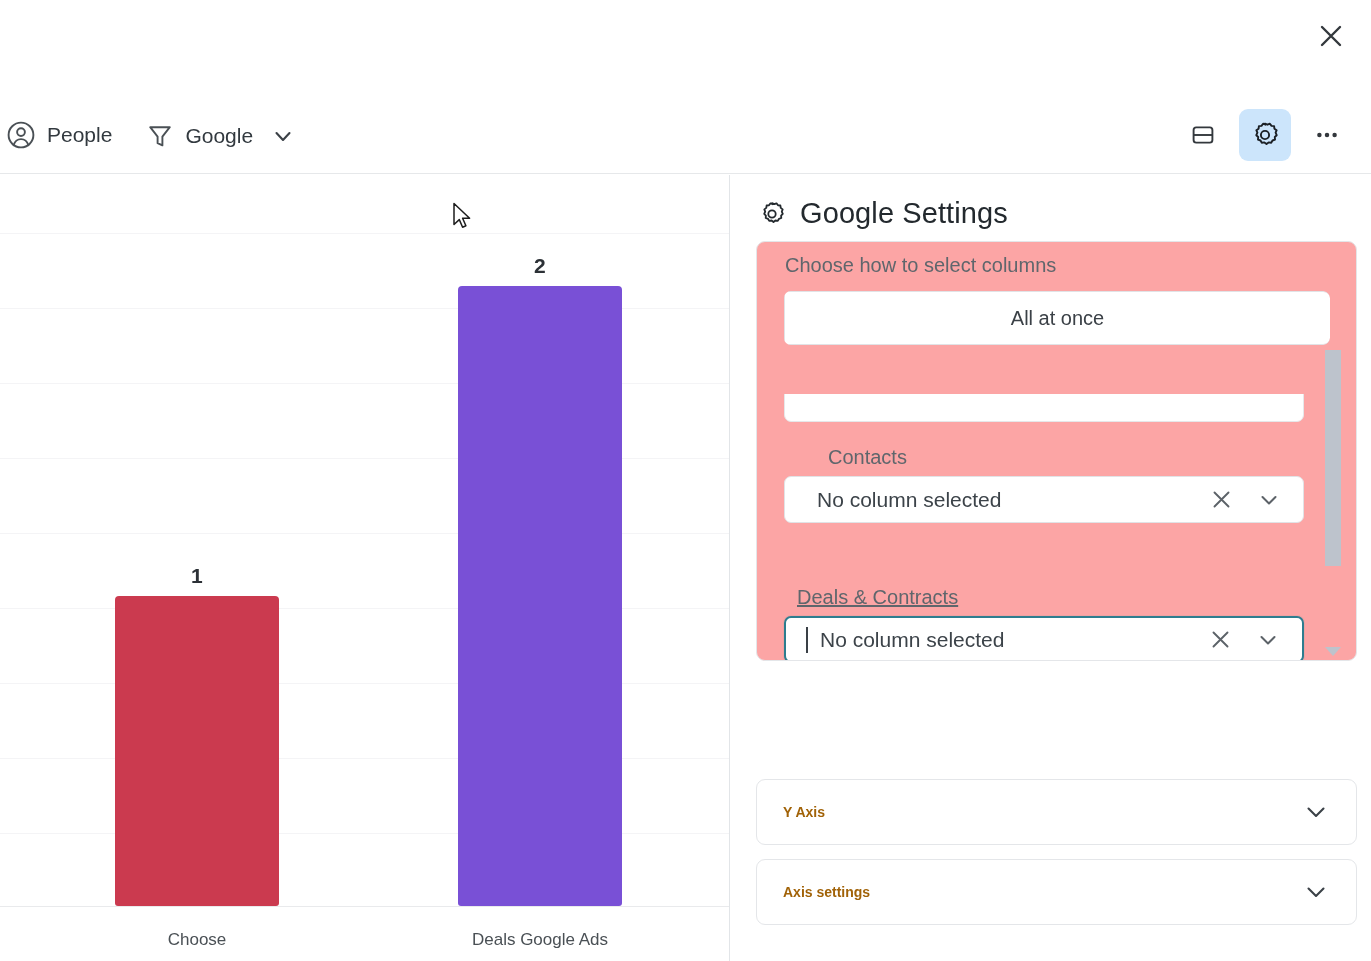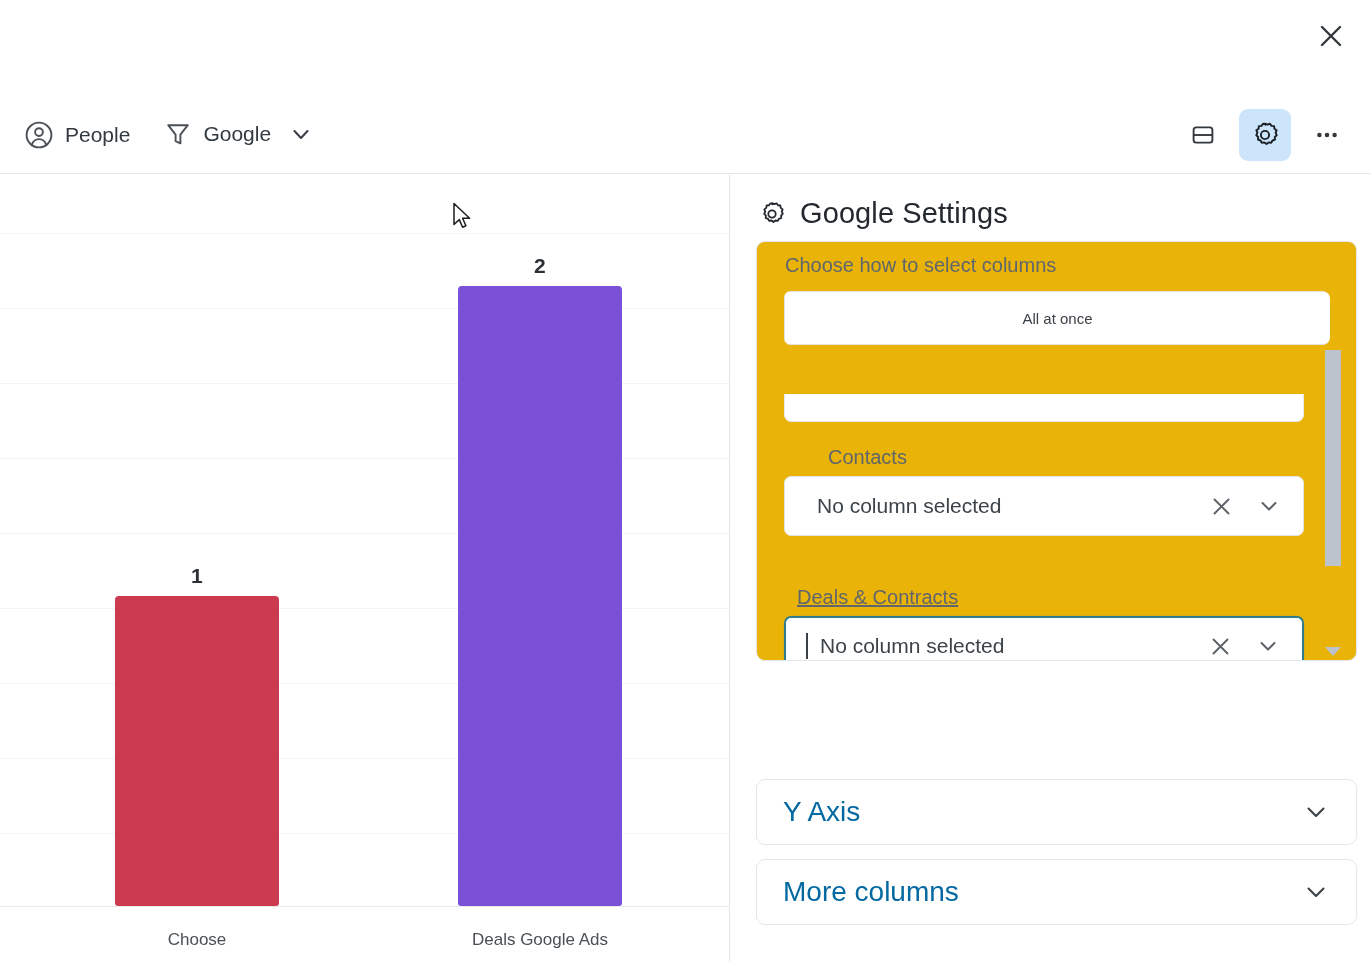--- a/index.html
+++ b/index.html
@@ -42,21 +42,21 @@
   .toolbar {
     position: absolute;
     left: 0; top: 96px;
     width: 1371px;
     height: 78px;
     background: #ffffff;
     border-bottom: 1px solid #e6e8ea;
     display: flex;
     align-items: center;
   }
-  .tb-left { display: flex; align-items: flex-start; padding-left: 18px; gap: 22px; }
+  .tb-left { display: flex; align-items: flex-end; gap: 22px; }
   .tb-item {
     display: flex; align-items: center; gap: 11px;
     cursor: pointer;
     padding: 6px 6px;
     border-radius: 6px;
   }
   .tb-label {
     font-size: 21px;
     color: #32393f;
     font-family: "Liberation Sans", sans-serif;
@@ -175,21 +175,21 @@
     font-size: 29px;
     color: #23292e;
     letter-spacing: 0.1px;
   }
 
   
   .card {
     position: absolute;
     left: 25px;
     width: 601px;
-    background: #eab308;
+    background: #fca5a5;
     border: 1px solid #e4e6e9;
     border-radius: 9px;
   }
   .card-columns {
     top: 66px;
     height: 420px;
     overflow: hidden;
   }
   .card-inner {
     position: absolute;
@@ -212,41 +212,41 @@
     top: 49px;
     width: 546px;
     height: 54px;
     display: flex;
     border-radius: 7px;
     overflow: hidden;
   }
   .seg-btn {
     flex: 1;
     display: flex; align-items: center; justify-content: center;
-    font-size: 15px;
+    font-size: 20px;
     cursor: pointer;
     background: #ffffff;
     border: 1px solid #e1e3e6;
     color: #3b4147;
   }
   .seg-btn:first-child { border-radius: 7px 0 0 7px; border-right: none; }
   .seg-btn:last-child  { border-radius: 0 7px 7px 0; }
   .seg-btn.selected {
     background: #cfe8fb;
     border-color: #cfe8fb;
     color: #0d7ad4;
     font-weight: bold;
   }
 
   
   .field {
     position: absolute;
     left: 27px;
     width: 520px;
-    height: 60px;
+    height: 47px;
     border: 1px solid #e1e3e6;
     border-radius: 7px;
     background: #ffffff;
     display: flex;
     align-items: center;
     cursor: pointer;
   }
   .field.focused {
     border: 2px solid #2d7d8f;
     box-shadow: 0 0 0 1px rgba(45,125,143,0.07);
@@ -336,22 +336,23 @@
     border: 1px solid #e4e6e9;
     border-radius: 9px;
     background: #ffffff;
     display: flex;
     align-items: center;
     justify-content: space-between;
     padding: 0 26px;
     cursor: pointer;
   }
   .collapse-label {
-    font-size: 28px;
-    color: #0369a1;
+    font-size: 14px;
+    color: #a16207;
+    font-weight: bold;
   }
 
   svg { shape-rendering: geometricPrecision; }
 </style>
 </head>
 <body>
 
 <div id="app">
 
   <div class="topbar">
@@ -536,21 +537,21 @@
     </div>
 
     <div class="collapse-row" style="top:604px;">
       <span class="collapse-label">Y Axis</span>
       <svg width="28" height="28" viewBox="0 0 28 28" aria-hidden="true">
         <path d="M6.5 10.5 L14 18 L21.5 10.5" fill="none" stroke="#3b4147" stroke-width="2.1" stroke-linecap="round" stroke-linejoin="round"></path>
       </svg>
     </div>
 
     <div class="collapse-row" style="top:684px;">
-      <span class="collapse-label">More columns</span>
+      <span class="collapse-label">Axis settings</span>
       <svg width="28" height="28" viewBox="0 0 28 28" aria-hidden="true">
         <path d="M6.5 10.5 L14 18 L21.5 10.5" fill="none" stroke="#3b4147" stroke-width="2.1" stroke-linecap="round" stroke-linejoin="round"></path>
       </svg>
     </div>
 
   </div>
 
 </div>
 
 </body></html>

